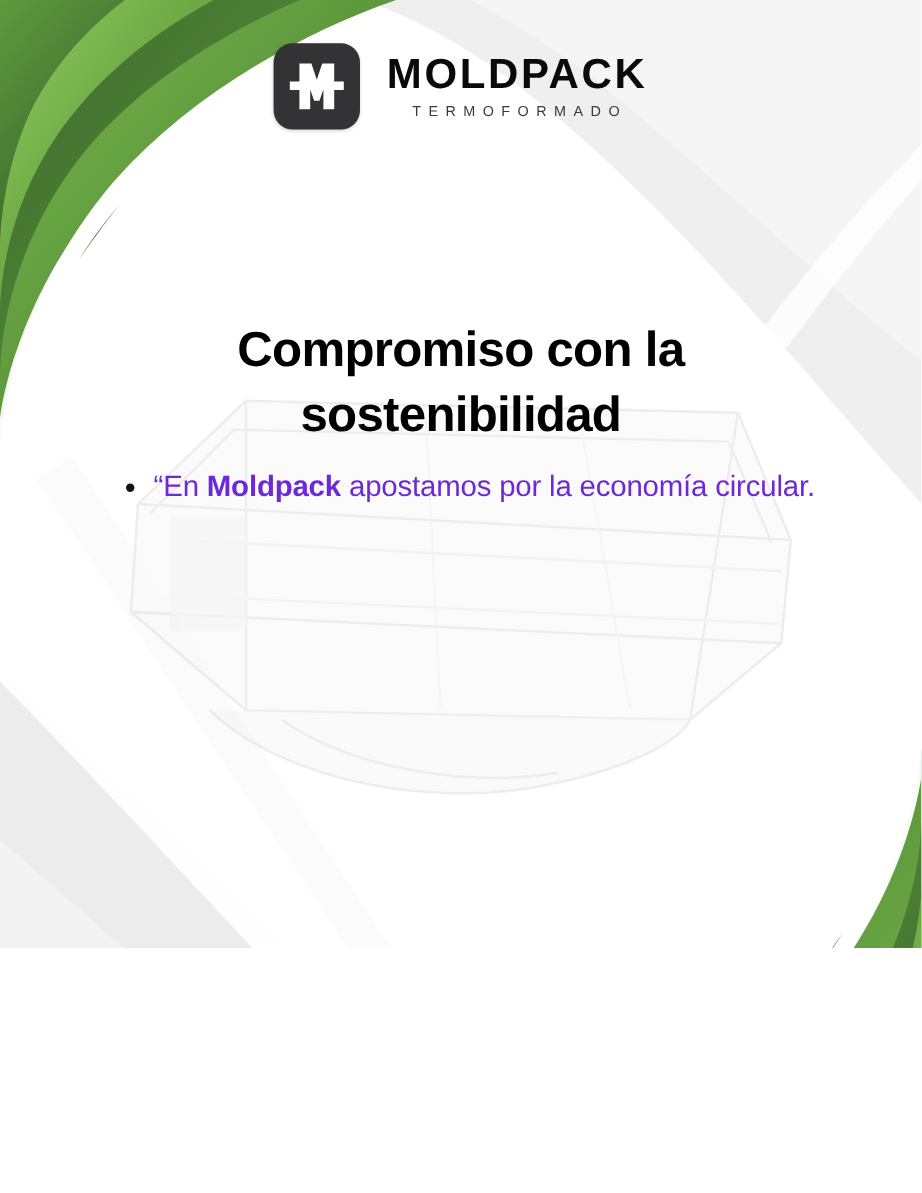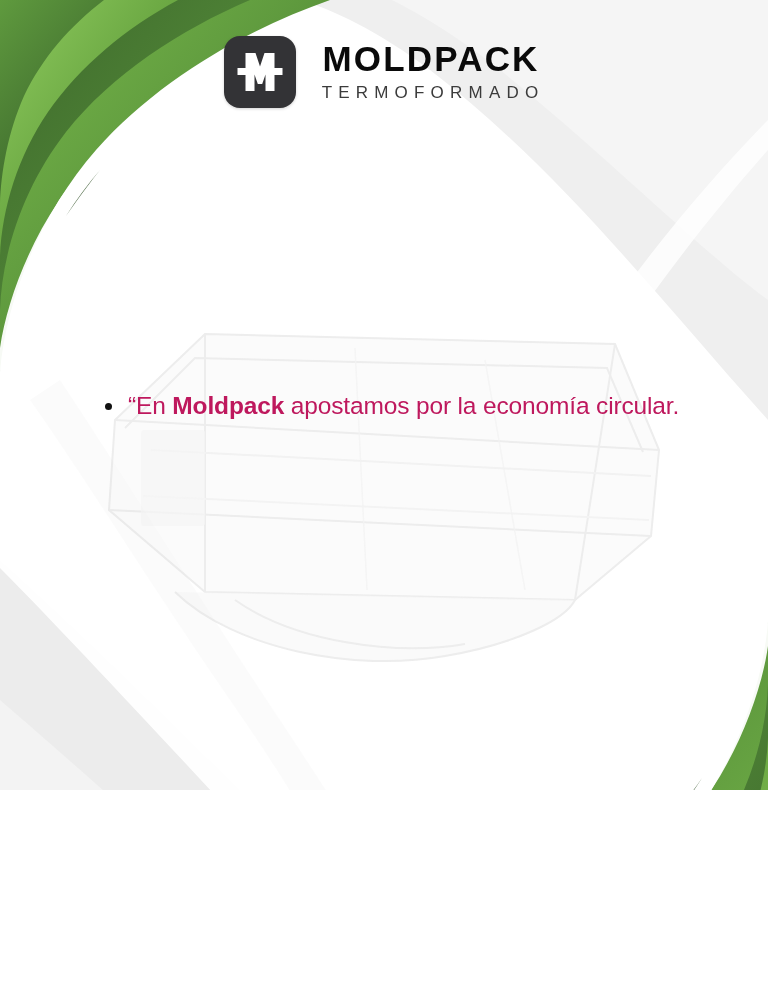--- a/index.html
+++ b/index.html
@@ -61,21 +61,21 @@
   }
   .logo-text { display: flex; flex-direction: column; align-items: center; }
   .logo-wordmark {
     font-size: 35px;
     font-weight: bold;
     letter-spacing: 2.2px;
     color: #0a0a0a;
     line-height: 1.0;
   }
   .logo-tagline {
-    font-size: 17px;
+    font-size: 12px;
     font-weight: normal;
     letter-spacing: 6.2px;
     color: #3b3b3b;
     margin-top: 7px;
     padding-left: 4px;
   }
 
   
   .headline {
     position: absolute;
@@ -89,21 +89,21 @@
     letter-spacing: -0.6px;
     color: #000000;
   }
 
   
   .body-copy {
     position: absolute;
     left: 96px;
     top: 388px;
     width: 600px;
-    color: #be185d;
+    color: #6d28d9;
   }
   .bullet-list {
     list-style: none;
     margin: 0;
     padding: 0;
   }
   .bullet-item {
     position: relative;
     padding-left: 32px;
     font-size: 24.5px;
@@ -231,20 +231,21 @@
       <svg width="52" height="44" viewBox="0 0 52 44" xmlns="http://www.w3.org/2000/svg">
         <path fill="#ffffff" d="M11.5 3 H21.5 L26 16.5 L30.5 3 H40.5 V18 H48.5 V25 H40.5 V41 H31.5 V24.5 L28.2 34 H23.8 L20.5 24.5 V41 H11.5 V25 H3.5 V18 H11.5 Z"></path>
       </svg>
     </div>
     <div class="logo-text">
       <div class="logo-wordmark">MOLDPACK</div>
       <div class="logo-tagline">TERMOFORMADO</div>
     </div>
   </div>
 
+  <h1 class="headline">Compromiso con la sostenibilidad</h1>
 
   <div class="body-copy">
     <ul class="bullet-list">
       <li class="bullet-item">
         <span>“En </span><b>Moldpack</b><span> apostamos por la economía circular.</span>
       </li>
     </ul>
   </div>
 
 </div>

